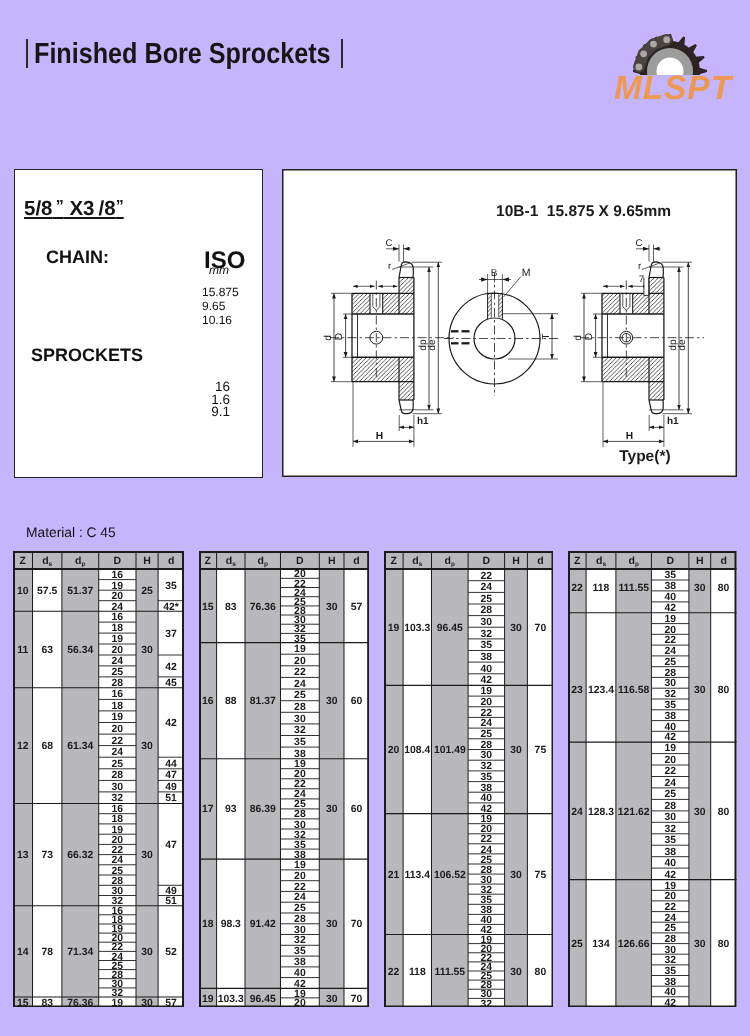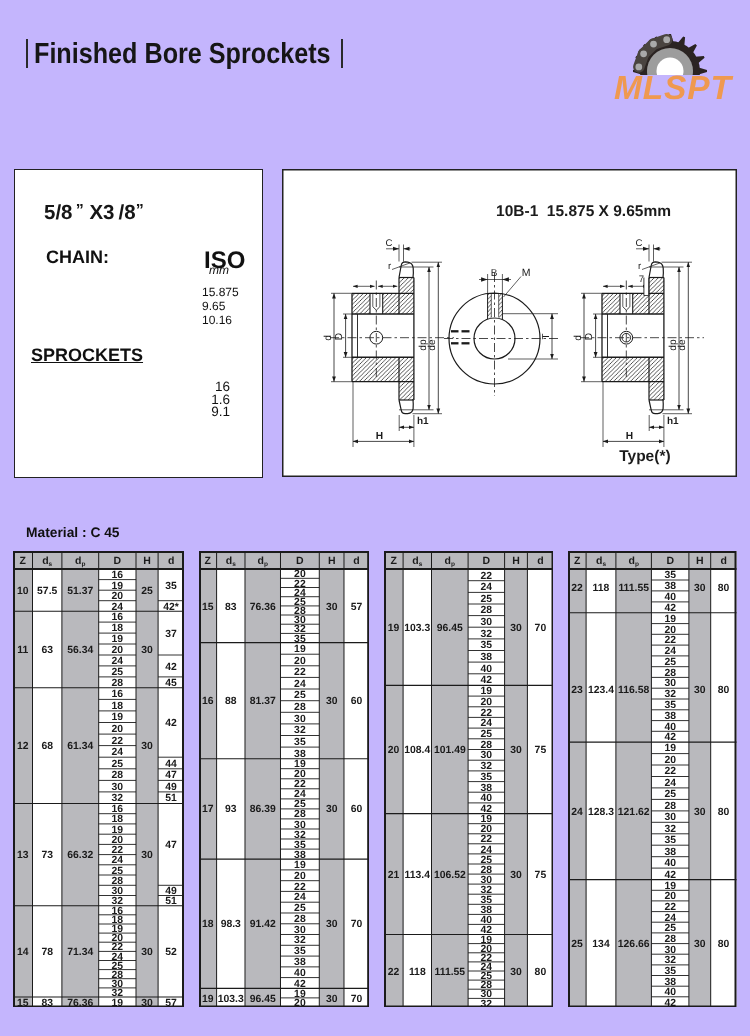--- a/index.html
+++ b/index.html
@@ -30,30 +30,30 @@
 <circle cx="66.7" cy="14.7" r="3.4" fill="#a9a9a9"></circle>
 <circle cx="53.5" cy="19.1" r="3.4" fill="#a9a9a9"></circle>
 <circle cx="43.6" cy="28.8" r="3.4" fill="#a9a9a9"></circle>
 <circle cx="38.8" cy="41.9" r="3.4" fill="#a9a9a9"></circle>
 </g>
 <text x="14" y="74" font-size="33.5" font-weight="bold" font-style="italic" fill="#ef9950" textLength="117">MLSPT</text>
 </svg>
 
 <div class="abs" style="left:13.5px;top:168.5px;width:247px;height:307px;border:1.5px solid #222;background:#fff;"></div>
 
-<div class="abs" style="left:44px;top:198px;font-size:20.5px;line-height:29px;font-weight:bold;color:#161616;">5/8<span style="font-size:16px;position:relative;top:-4px;"> ”</span> X3 /8<span style="font-size:16px;position:relative;top:-4px;">”</span></div>
+<div class="abs" style="left:24px;top:198px;font-size:20.5px;line-height:21px;font-weight:bold;color:#161616;text-decoration:underline;">5/8<span style="font-size:16px;position:relative;top:-4px;"> ”</span> X3 /8<span style="font-size:16px;position:relative;top:-4px;">”</span></div>
 
 <div class="abs" style="left:46px;top:247px;font-size:18px;font-weight:bold;">CHAIN:</div>
 
 <div class="abs" style="left:204px;top:247px;font-size:24px;font-weight:bold;">ISO</div>
 <div class="abs" style="left:209px;top:263px;font-size:12px;font-style:italic;">mm</div>
 
 <div class="abs" style="left:202px;top:286px;font-size:12px;line-height:13.8px;">15.875<br>9.65<br>10.16</div>
 
-<div class="abs" style="left:31px;top:345px;font-size:18px;font-weight:bold;text-decoration:underline;">SPROCKETS</div>
+<div class="abs" style="left:31px;top:345px;font-size:18px;font-weight:bold;">SPROCKETS</div>
 
 <div class="abs" style="left:200px;top:381px;width:30px;text-align:right;font-size:13.5px;line-height:12.6px;">16<br>1.6<br>9.1</div>
 
 <svg class="abs" style="left:282px;top:168.5px" width="455" height="308" viewBox="0 0 455 308">
 <defs>
 <pattern id="ht" patternUnits="userSpaceOnUse" width="4.2" height="4.2">
           <path d="M-1,1 L1,-1 M0,4.2 L4.2,0 M3.2,5.2 L5.2,3.2" stroke="#1b1b1b" stroke-width="0.75" fill="none"></path>
         </pattern>
 <marker id="ar" viewBox="0 0 10 10" refX="9.4" refY="5" markerWidth="7" markerHeight="7" orient="auto-start-reverse">
           <path d="M0,1.6 L9.6,5 L0,8.4 z" fill="#1b1b1b"></path>
@@ -161,21 +161,21 @@
 <text x="266.5" y="167.5" font-size="10" font-weight="normal" text-anchor="middle" fill="#1b1b1b" transform="rotate(-90 266.5 167.5)">T</text>
 <line x1="169" y1="162.3" x2="176.5" y2="162.3" stroke="#1b1b1b" stroke-width="2.3"></line>
 <line x1="179.5" y1="162.3" x2="187.5" y2="162.3" stroke="#1b1b1b" stroke-width="2.3"></line>
 <line x1="169" y1="174.3" x2="176.5" y2="174.3" stroke="#1b1b1b" stroke-width="2.3"></line>
 <line x1="179.5" y1="174.3" x2="187.5" y2="174.3" stroke="#1b1b1b" stroke-width="2.3"></line>
 <line x1="162" y1="169.5" x2="277" y2="169.5" stroke="#1b1b1b" stroke-width="0.8" stroke-dasharray="9 3 2.5 3"></line>
 <line x1="212.5" y1="104" x2="212.5" y2="227" stroke="#1b1b1b" stroke-width="0.8" stroke-dasharray="9 3 2.5 3"></line>
 </g>
 </svg>
 
-<div class="abs" style="left:18px;top:525px;font-size:13.8px;font-weight:bold;padding-left:8px;">Material : C 45</div>
+<div class="abs" style="left:18px;top:525px;font-size:13.8px;font-weight:normal;padding-left:8px;">Material : C 45</div>
 
 <svg style="position:absolute;left:13px;top:550.5px" width="171.0" height="456.5" viewBox="0 0 171.0 456.5">
 <rect x="0" y="0" width="171.0" height="456.5" fill="#fff"></rect>
 <rect x="0.0" y="18.1" width="19.5" height="438.4" fill="#b9b9bd"></rect>
 <rect x="48.9" y="18.1" width="36.8" height="438.4" fill="#b9b9bd"></rect>
 <rect x="123.0" y="18.1" width="22.1" height="438.4" fill="#b9b9bd"></rect>
 <rect x="0" y="0" width="171.0" height="18.1" fill="#b9b9bd"></rect>
 <text x="9.8" y="12.7" font-size="10.5" font-weight="bold" fill="#1b1b1b" text-anchor="middle">Z</text>
 <text x="34.2" y="12.7" font-size="10.5" font-weight="bold" fill="#1b1b1b" text-anchor="middle">d<tspan dy="2.5" font-size="6.5">s</tspan></text>
 <text x="67.3" y="12.7" font-size="10.5" font-weight="bold" fill="#1b1b1b" text-anchor="middle">d<tspan dy="2.5" font-size="6.5">p</tspan></text>

